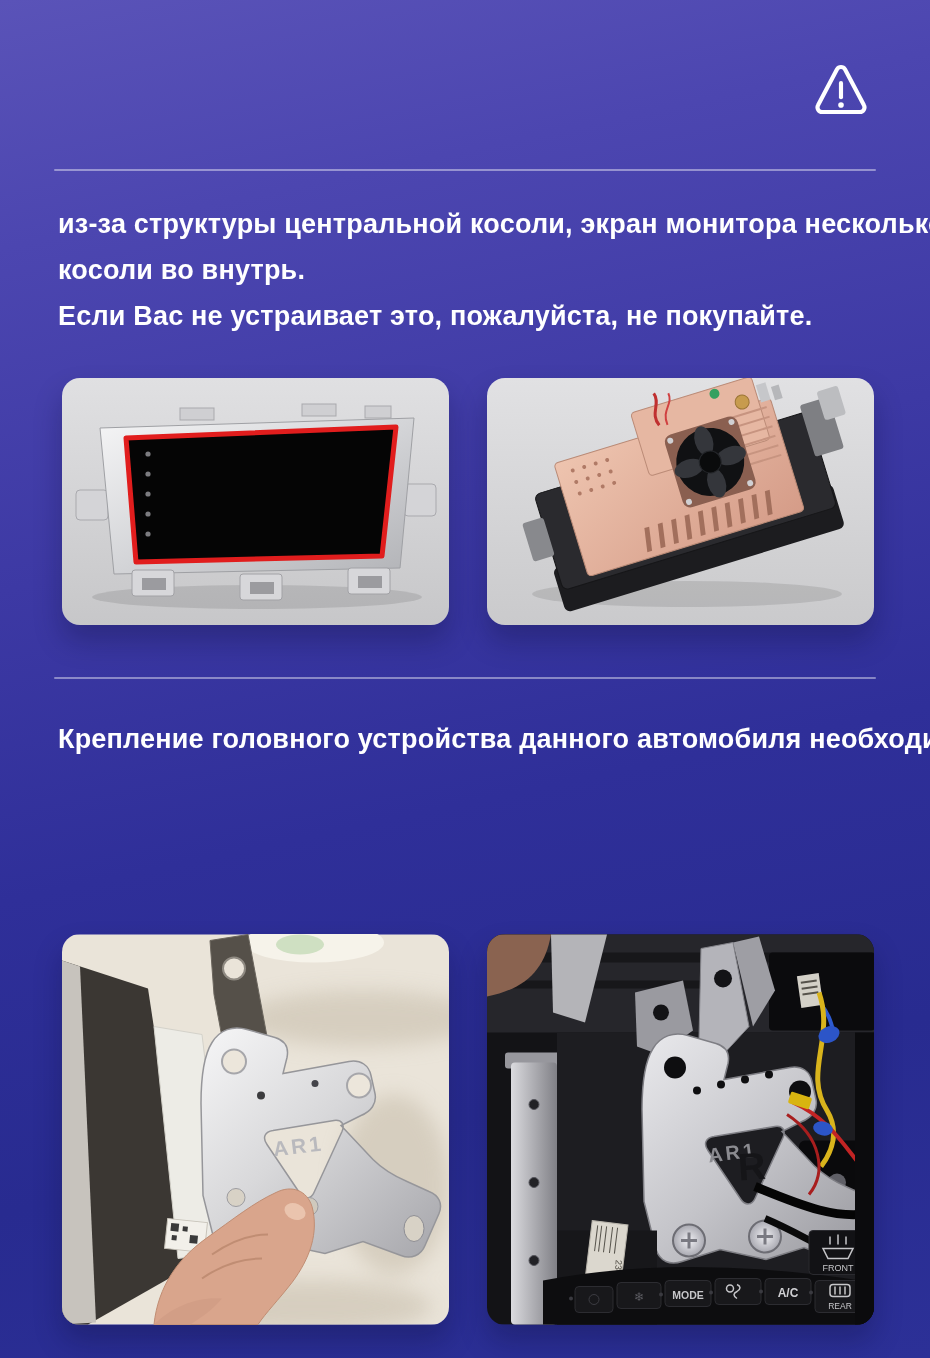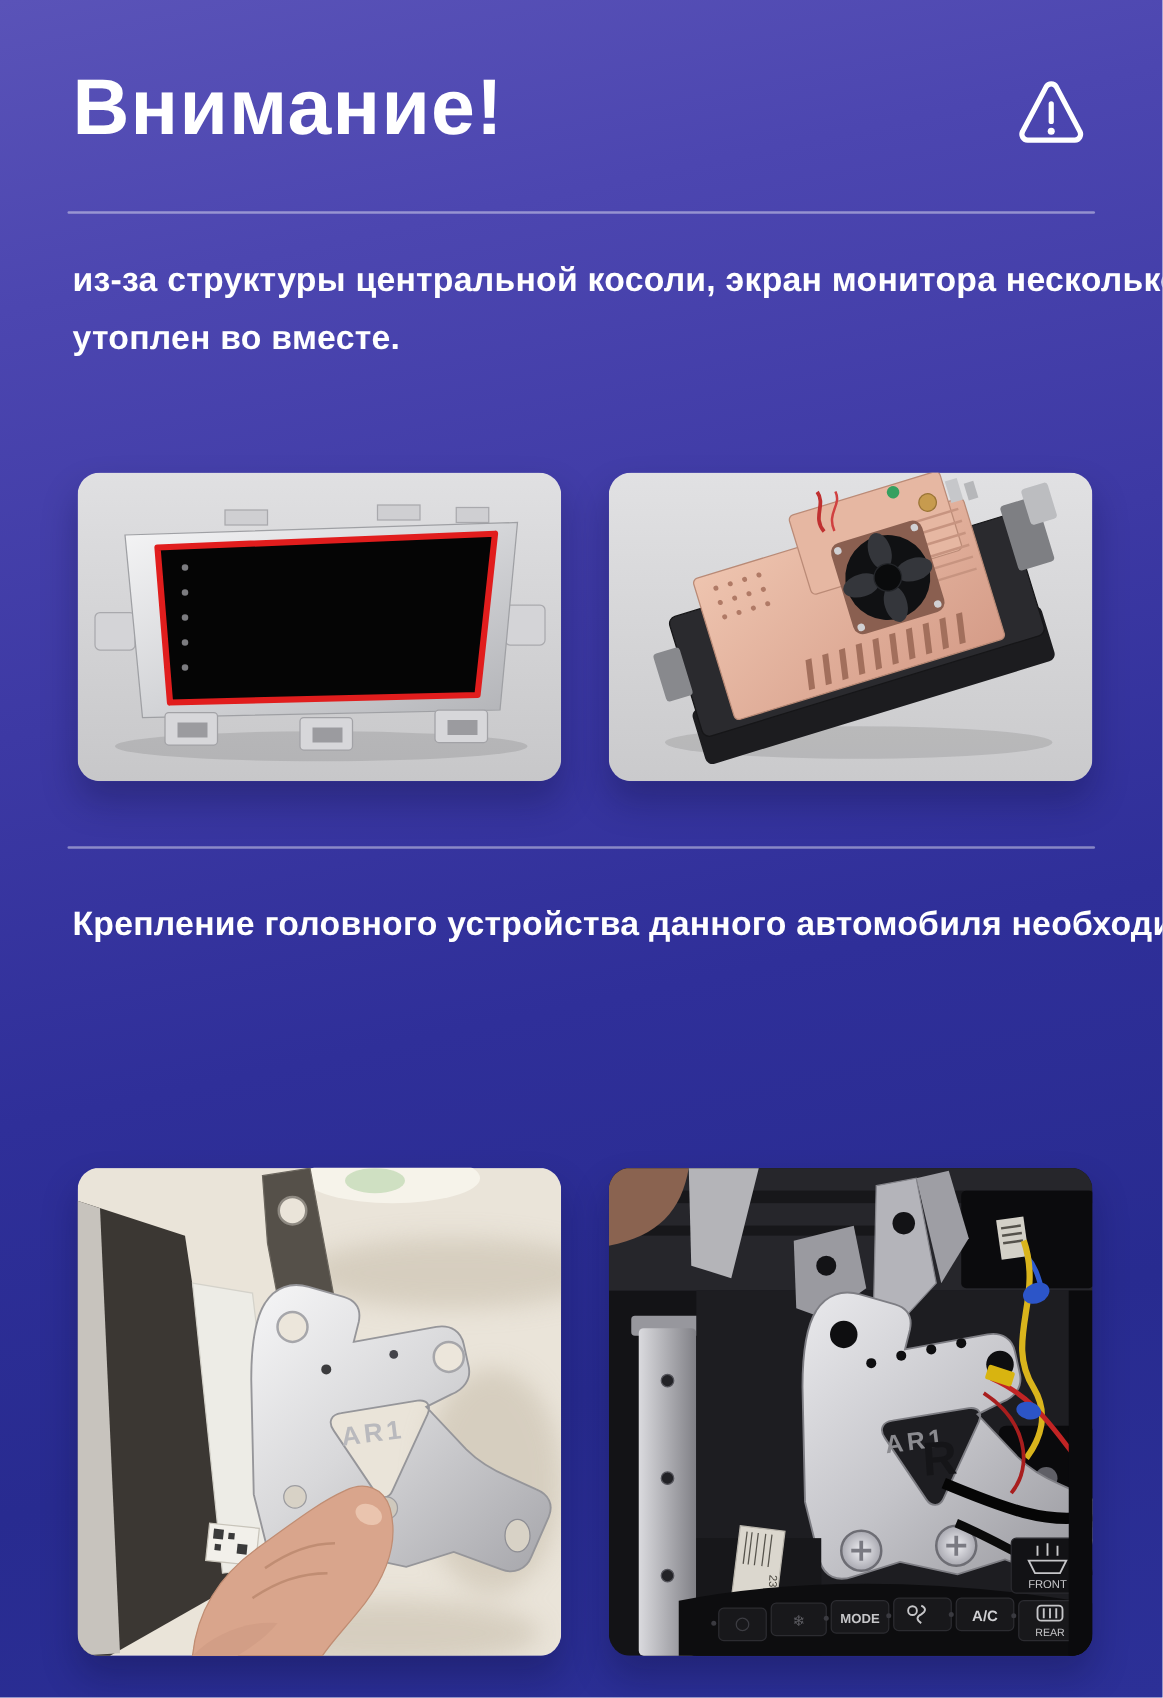--- a/index.html
+++ b/index.html
@@ -31,35 +31,35 @@
   .c1{left:62px;}
   .c2{left:487px;}
   .img-card svg{display:block;width:100%;height:100%;}
   text{font-family:"Liberation Sans",sans-serif;}
 </style>
 </head>
 <body>
 
 <div class="page">
 
-  <div class="page-title">Внимание!</div>
 
   <div class="warn-icon">
     <svg viewBox="0 0 70 62">
       <path d="M30.2,6.4 a5.6,5.6 0 0 1 9.6,0 L62.6,49.6 a5.6,5.6 0 0 1 -4.8,8.4 H12.2 a5.6,5.6 0 0 1 -4.8,-8.4 Z" fill="none" stroke="#ffffff" stroke-width="5" stroke-linejoin="round"></path>
       <line x1="35" y1="23" x2="35" y2="40" stroke="#ffffff" stroke-width="5" stroke-linecap="round"></line>
       <circle cx="35" cy="49.5" r="3.4" fill="#ffffff"></circle>
     </svg>
   </div>
 
   <div class="divider d1"></div>
 
   <div class="textblock tb1">
     <div class="line">из-за структуры центральной косоли, экран монитора несколько</div>
-    <div class="line">утоплен во вместе.</div>
+    <div class="line">косоли во внутрь.</div>
+    <div class="line">Если Вас не устраивает это, пожалуйста, не покупайте.</div>
   </div>
 
   <div class="img-card r1 c1">
     <svg viewBox="0 0 387 247">
       <defs>
         <linearGradient id="p1bg" x1="0" y1="0" x2="0" y2="1">
           <stop offset="0" stop-color="#e0e0e2"></stop>
             <stop offset="1" stop-color="#c7c7c9"></stop>
         </linearGradient>
         <linearGradient id="p1sil" x1="0" y1="0" x2="1" y2="1">

